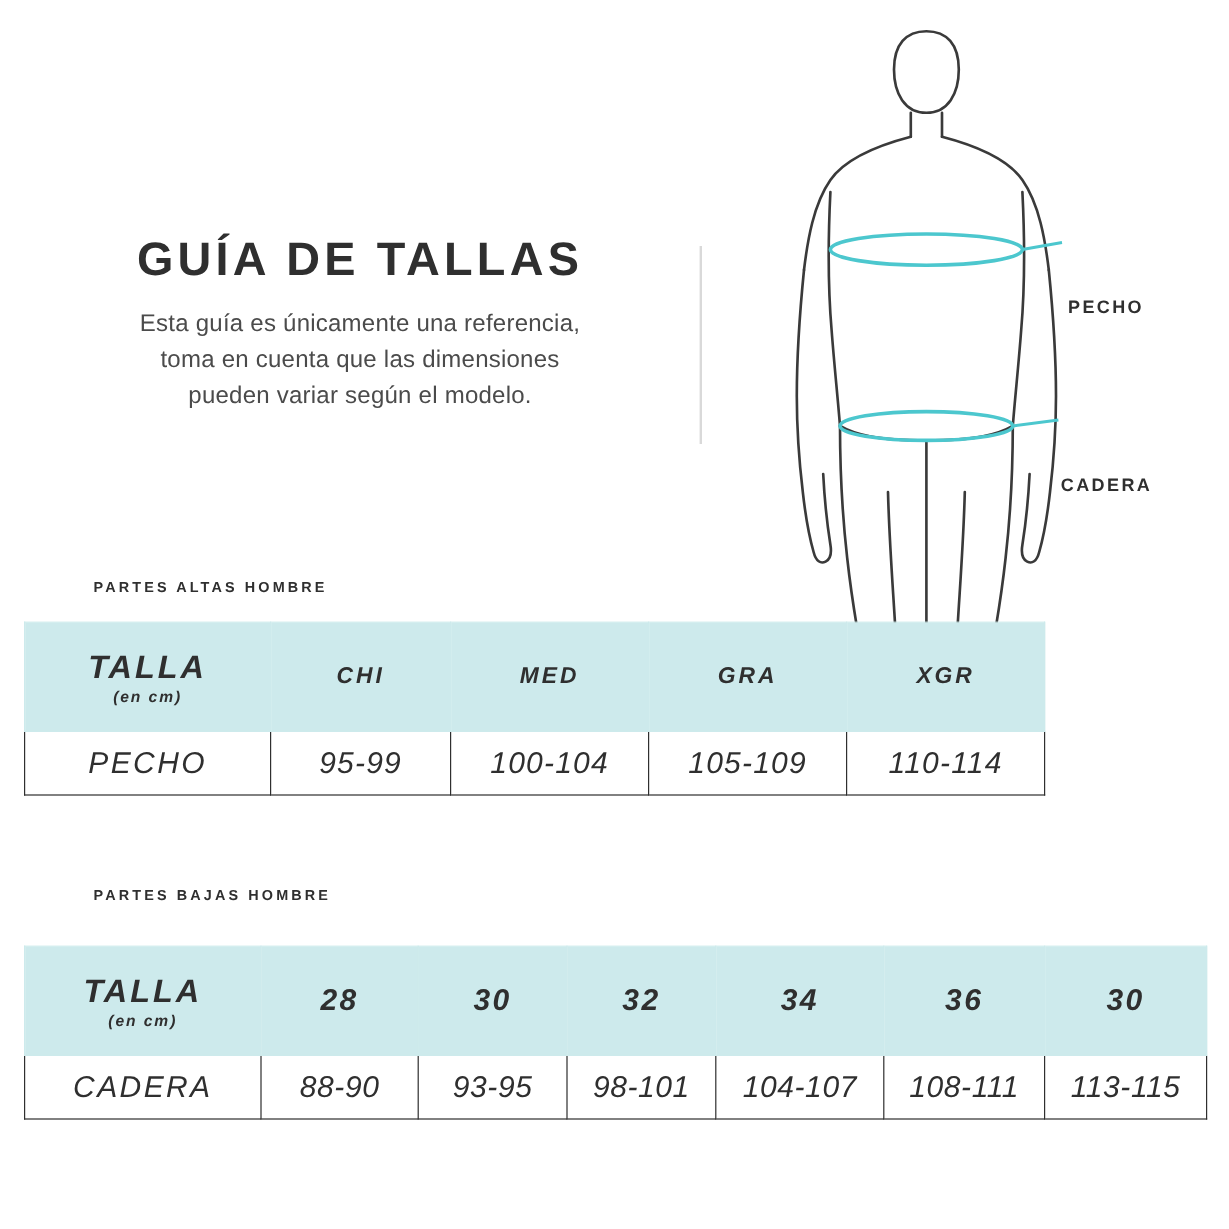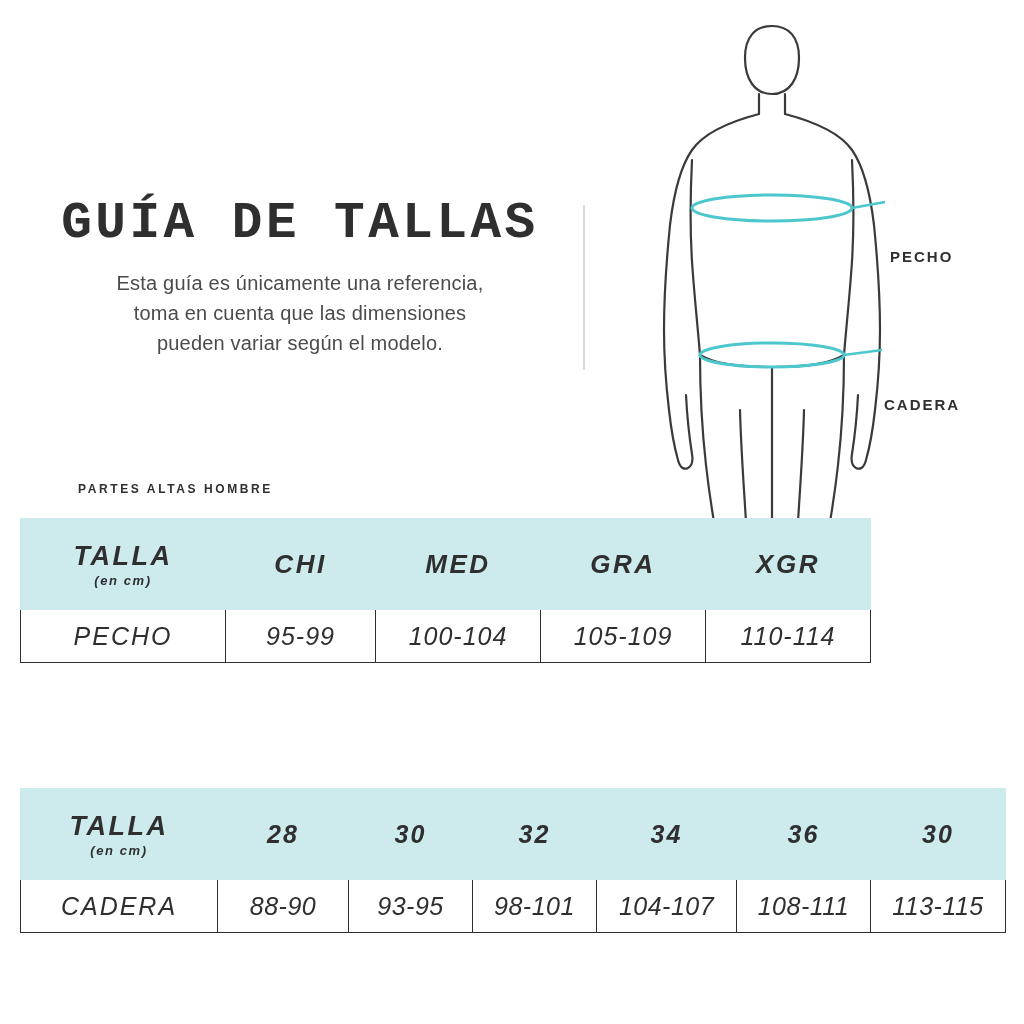--- a/index.html
+++ b/index.html
@@ -41,26 +41,25 @@
 
   
   .title-block {
     position: absolute;
     left: 40px;
     top: 195px;
     width: 520px;
     text-align: center;
   }
   .guide-title {
-    font-size: 51px;
+    font-size: 39px;
     font-weight: 700;
     letter-spacing: 3.5px;
     color: #2f2f2f;
     margin: 0 0 16px 0;
-    font-family: Liberation Mono, monospace;
   }
   .guide-sub {
     font-size: 20px;
     line-height: 30px;
     color: #4b4b4b;
     letter-spacing: 0.2px;
     margin: 4px auto;
     width: 400px;
   }
 
@@ -117,21 +116,21 @@
     text-align: center;
     vertical-align: middle;
     color: #2f2f2f;
   }
 
   .tbl-top { left: 20px; top: 518px; width: 850px; }
   .tbl-top .hdr-row td {
     background: #cdeaec;
     border-color: #cdeaec;
     height: 88px;
-    font-size: 26px;
+    font-size: 19px;
     font-weight: 700;
     letter-spacing: 2.5px;
   }
   .tbl-top .hdr-row td.talla-cell {
     font-size: 27px;
   }
   .tbl-top .data-row td {
     height: 50px;
     font-size: 25px;
     letter-spacing: 1px;
@@ -247,20 +246,21 @@
       <tr class="data-row">
         <td class="row-head">PECHO</td>
         <td>95-99</td>
         <td>100-104</td>
         <td>105-109</td>
         <td>110-114</td>
       </tr>
     </tbody>
   </table>
 
+  <div class="section-label label-bajas">PARTES BAJAS HOMBRE</div>
 
   <table class="tbl-bottom">
     <colgroup>
       <col style="width:197px">
       <col style="width:131px">
       <col style="width:124px">
       <col style="width:124px">
       <col style="width:140px">
       <col style="width:134px">
       <col style="width:135px">

